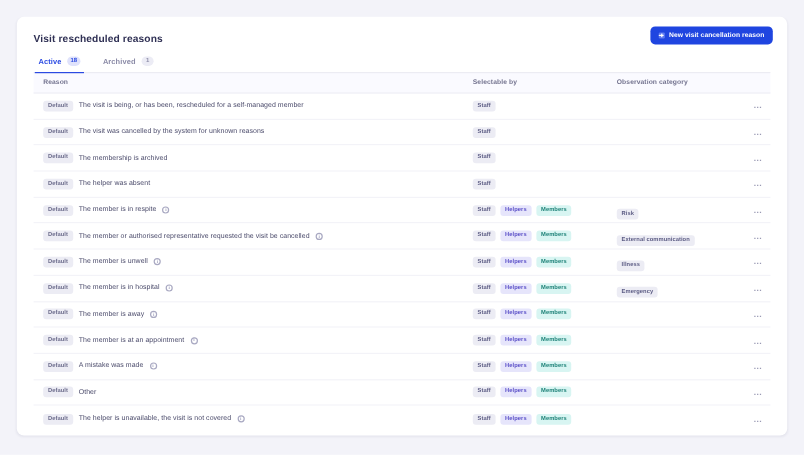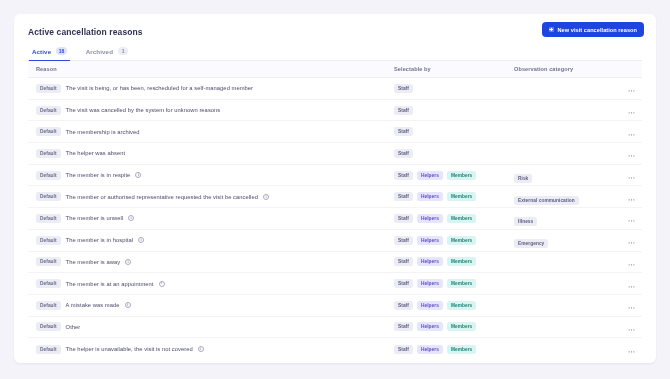--- a/index.html
+++ b/index.html
@@ -264,21 +264,21 @@
     padding: 1px 2px;
   }
 </style>
 </head>
 <body>
 
 <div class="page">
   <div class="card">
 
     <div class="card-header">
-      <div class="page-title">Active cancellation reasons</div>
+      <div class="page-title">Visit rescheduled reasons</div>
 
       <button class="new-button">
         <span class="plus-box"></span>
         <span>New visit cancellation reason</span>
       </button>
 
       <div class="tabs">
         <div class="tab active">
           <span class="tab-label">Active</span>
           <span class="tab-count">18</span>

